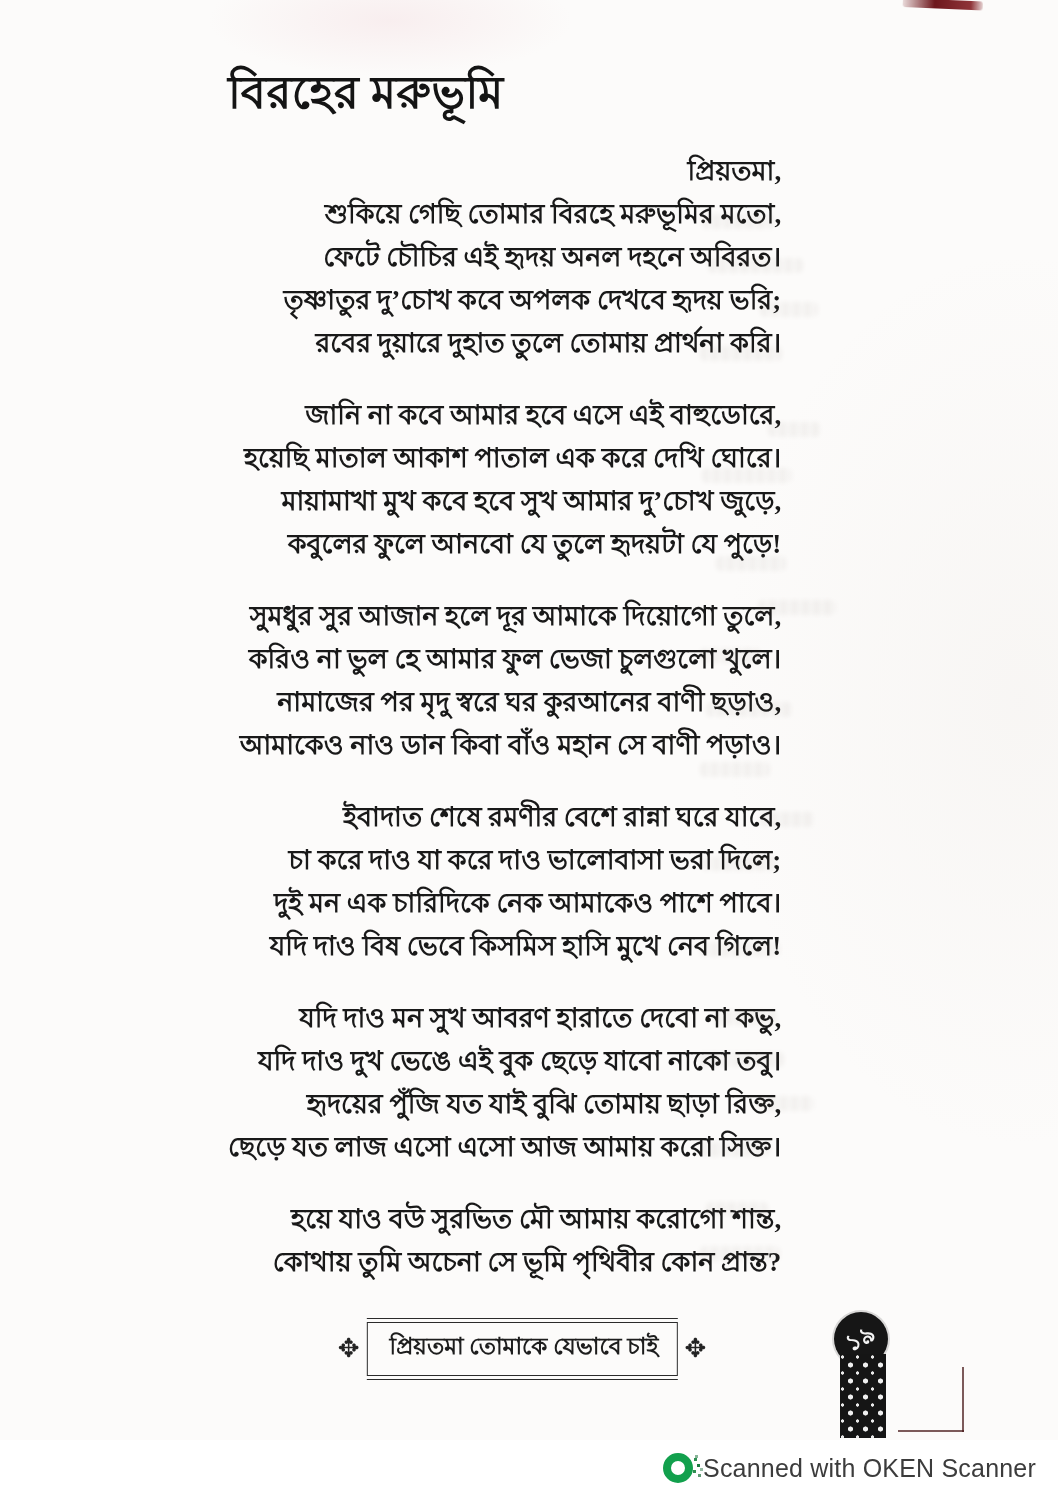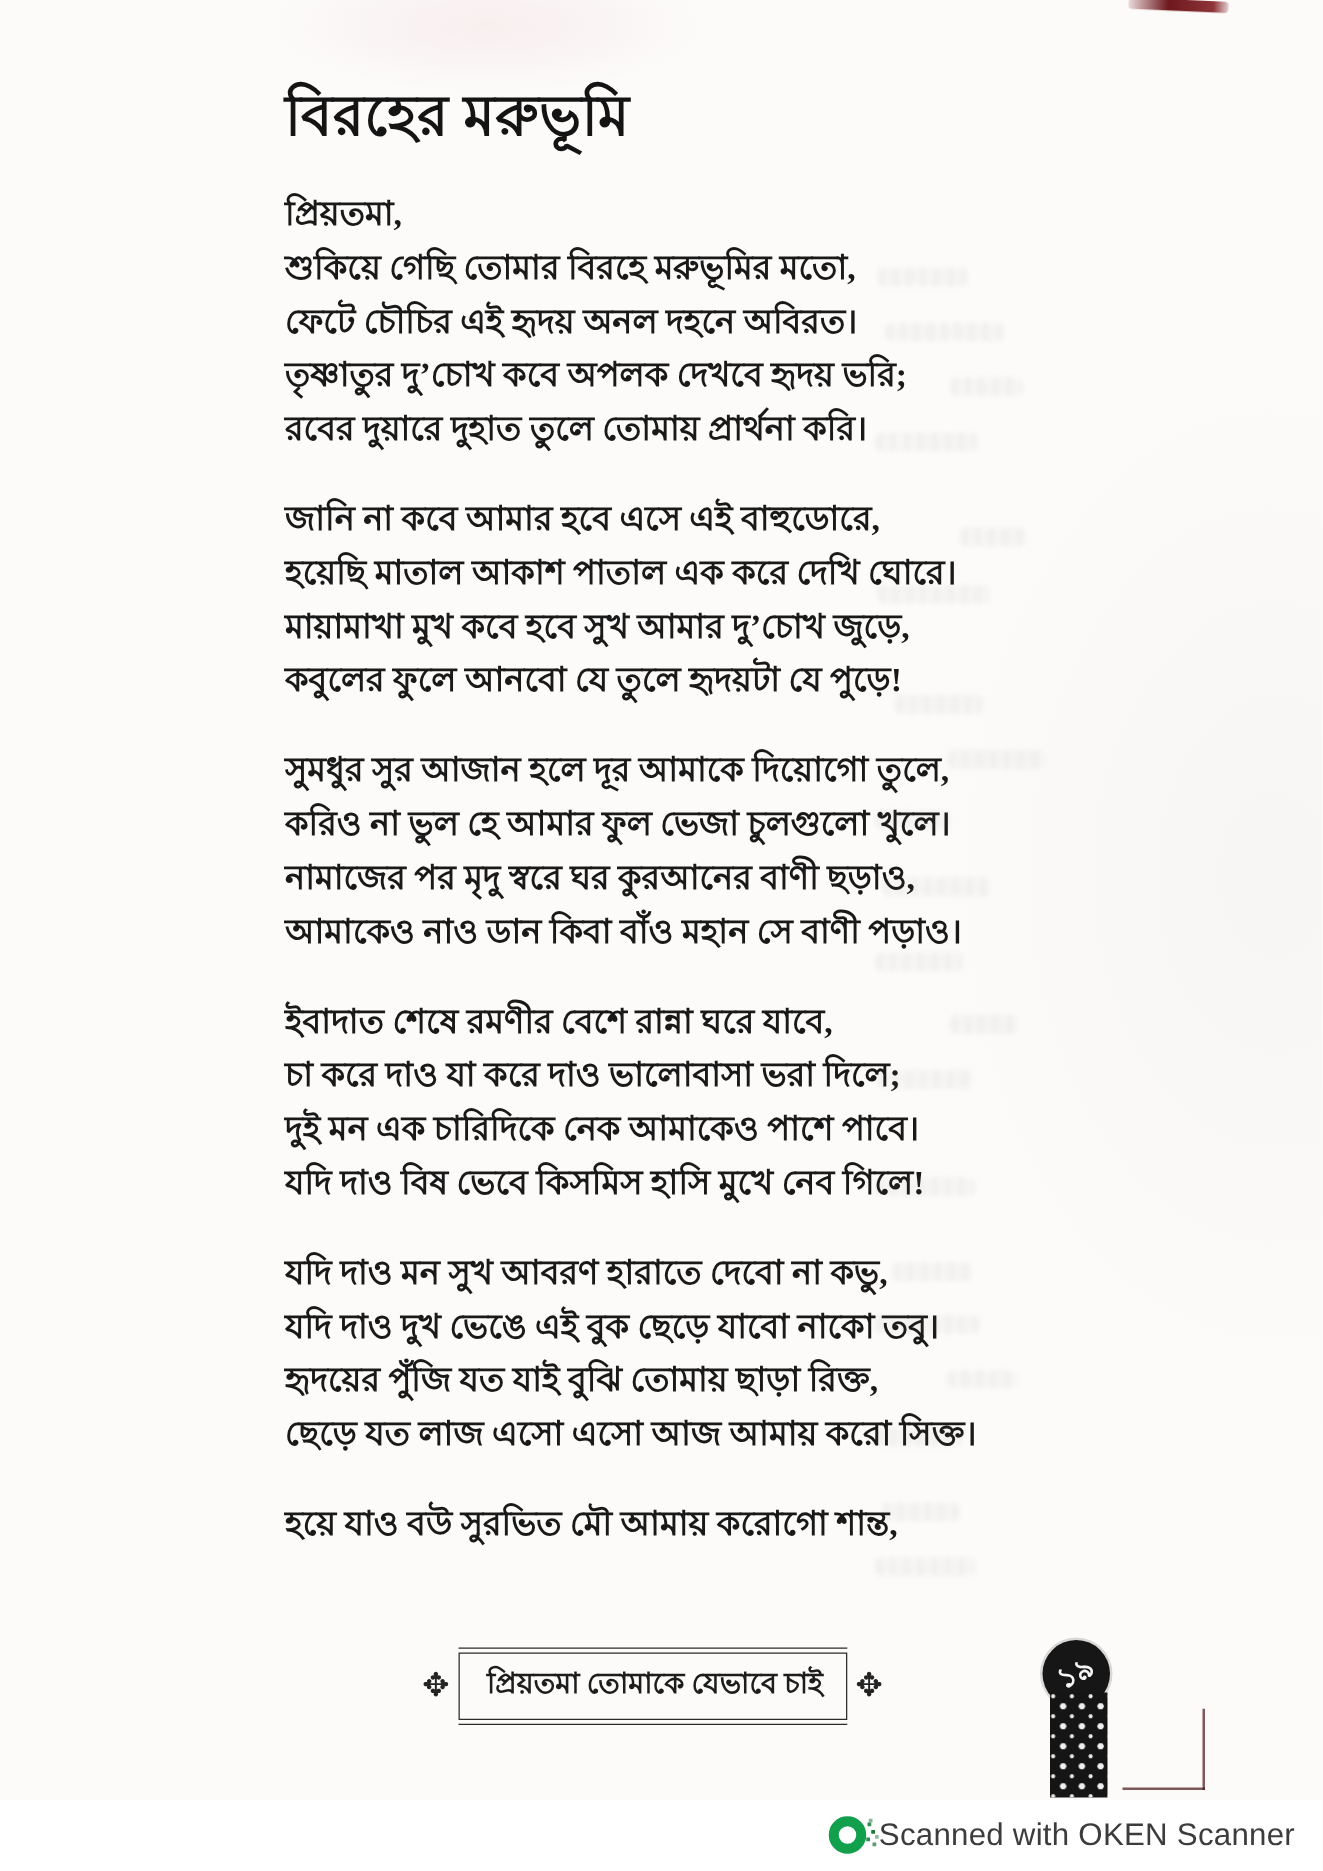--- a/index.html
+++ b/index.html
@@ -11,20 +11,21 @@
     overflow:hidden;
   }
   .screen{position:absolute;inset:0;background:#fdfdfd;}
   
   .paper{
     position:absolute;left:0;top:0;width:1058px;height:1440px;
     background:
       radial-gradient(ellipse 260px 80px at 390px 20px, rgba(241,214,218,.35), transparent 70%),
       radial-gradient(ellipse 400px 600px at 1020px 700px, rgba(210,200,190,.10), transparent 75%),
       #fcfbfa;
+    text-align: right;
   }
   .red-streak{
     position:absolute;left:903px;top:-2px;width:80px;height:9px;
     background:linear-gradient(90deg, rgba(125,30,34,.15), #6d181d 40%, #8f3438 85%, rgba(125,30,34,.2));
     transform:rotate(2.5deg);transform-origin:left top;
     border-radius:3px;filter:blur(.4px);
   }
   .title{
     position:absolute;left:228px;top:58px;margin:0;
     font-size:45px;font-weight:800;color:#141414;
@@ -139,20 +140,21 @@
         <div class="line">যদি দাও বিষ ভেবে কিসমিস হাসি মুখে নেব গিলে!</div>
       </div>
       <div class="stanza">
         <div class="line">যদি দাও মন সুখ আবরণ হারাতে দেবো না কভু,</div>
         <div class="line">যদি দাও দুখ ভেঙে এই বুক ছেড়ে যাবো নাকো তবু।</div>
         <div class="line">হৃদয়ের পুঁজি যত যাই বুঝি তোমায় ছাড়া রিক্ত,</div>
         <div class="line">ছেড়ে যত লাজ এসো এসো আজ আমায় করো সিক্ত।</div>
       </div>
       <div class="stanza">
         <div class="line">হয়ে যাও বউ সুরভিত মৌ আমায় করোগো শান্ত,</div>
+        <div class="line">কোথায় তুমি অচেনা সে ভূমি পৃথিবীর কোন প্রান্ত?</div>
       </div>
     </div>
 
     <div class="ghost" style="left:702px;top:214px;width:72px;"></div>
     <div class="ghost" style="left:708px;top:258px;width:95px;"></div>
     <div class="ghost" style="left:760px;top:302px;width:58px;"></div>
     <div class="ghost" style="left:700px;top:346px;width:82px;"></div>
     <div class="ghost" style="left:768px;top:422px;width:52px;"></div>
     <div class="ghost" style="left:702px;top:468px;width:90px;"></div>
     <div class="ghost" style="left:716px;top:556px;width:70px;"></div>

